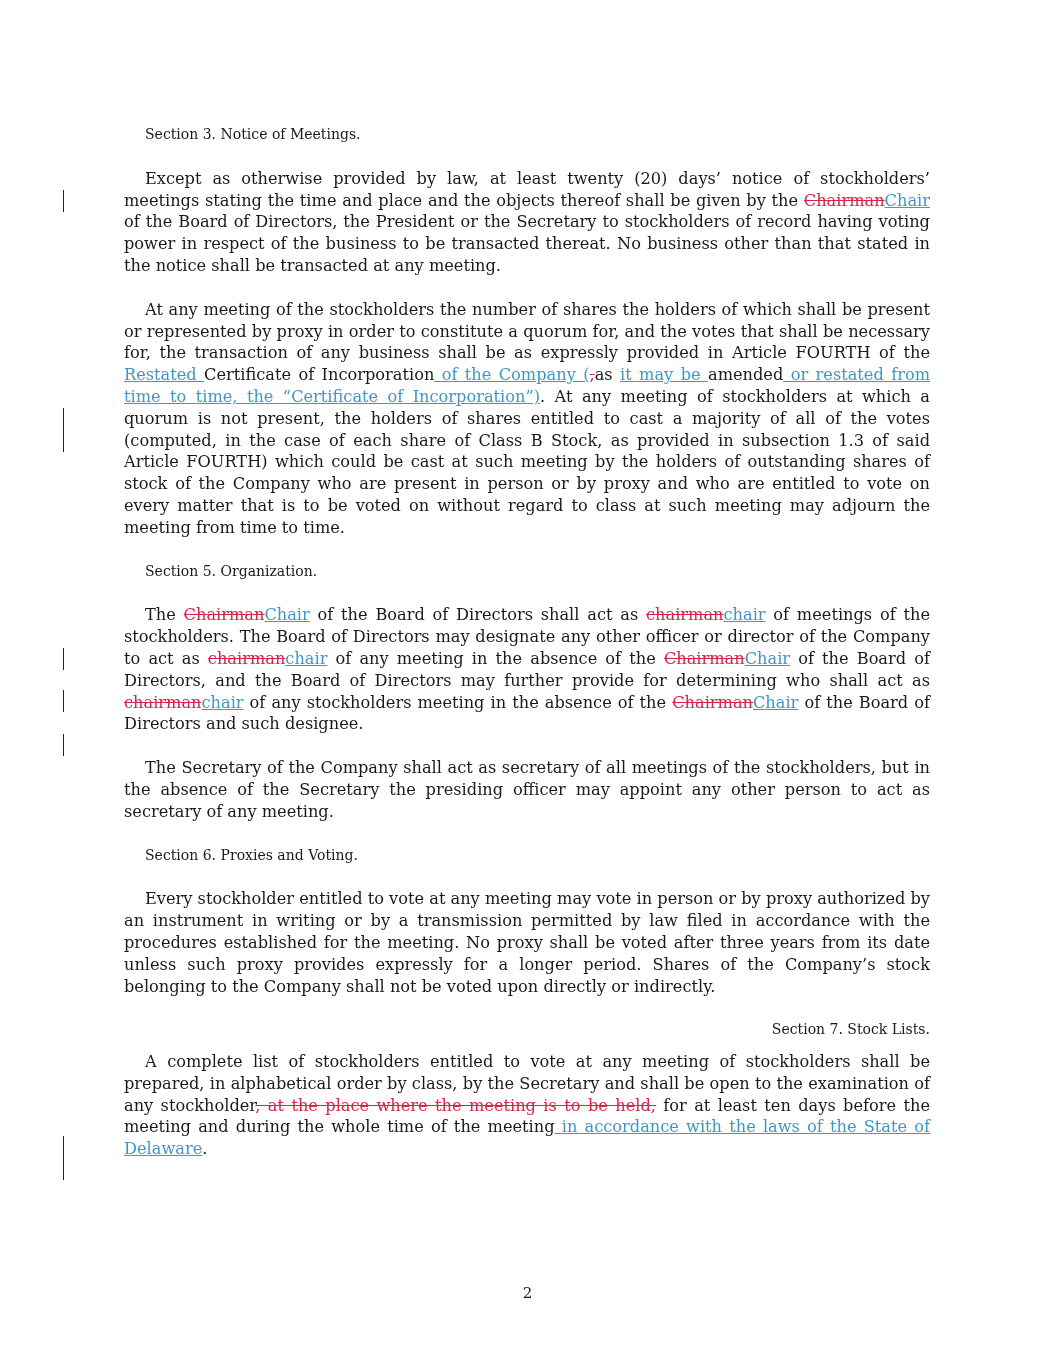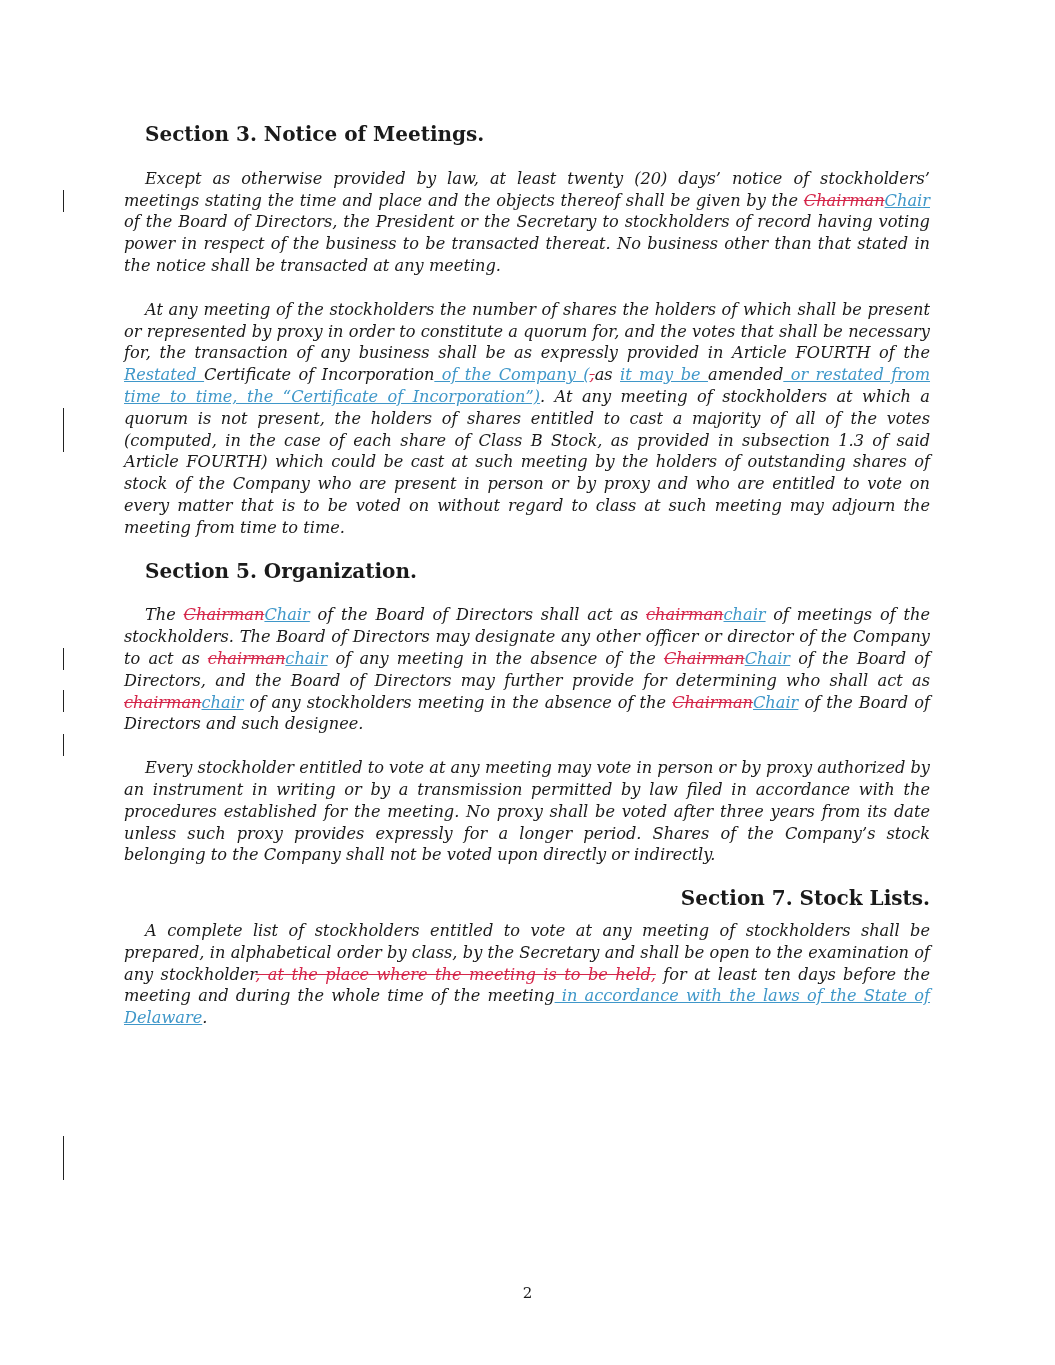--- a/index.html
+++ b/index.html
@@ -2,40 +2,42 @@
 <html><head>
 <meta charset="utf-8">
 <style>
   html, body { margin: 0; padding: 0; background: #ffffff; }
   body { width: 1055px; height: 1365px; position: relative; overflow: hidden; }
   .page {
     position: absolute; left: 124px; top: 120px; width: 806px;
     font-family: "DejaVu Serif", "Liberation Serif", serif;
     font-size: 16.2px; line-height: 21.8px; color: #1a1a1a;
   }
-  .heading { font-weight: bold; padding-left: 21px; margin: 4px 0 22px 0; font-size: 20px; }
-  .para { text-align: justify; text-indent: 21px; margin: 0 0 22px 0; font-style: italic; }
+  .heading { font-weight: normal; padding-left: 21px; margin: 4px 0 22px 0; font-size: 14px; }
+  .para { text-align: justify; text-indent: 21px; margin: 0 0 22px 0; }
   .del { color: #d4264a; text-decoration: line-through; }
   .ins { color: #3f97c9; text-decoration: underline; }
   .bar { position: absolute; left: 63px; width: 1px; background: #222; }
   .pagenum {
     position: absolute; left: 0; width: 1055px; top: 1284px; text-align: center;
     font-family: "DejaVu Serif", "Liberation Serif", serif; font-size: 15px; color: #1a1a1a;
   }
   .tight { margin-bottom: 10px; text-align: right; }
 </style>
 </head>
 <body>
 
 <div class="page" id="page">
     <div class="heading">Section 3. Notice of Meetings.</div>
     <p class="para"><span>Except as otherwise provided by law, at least twenty (20) days’ notice of stockholders’ meetings stating the time and place and the objects thereof shall be given by the </span><span class="del">Chairman</span><span class="ins">Chair</span><span> of the Board of Directors, the President or the Secretary to stockholders of record having voting power in respect of the business to be transacted thereat.  No business other than that stated in the notice shall be transacted at any meeting.</span></p>
     <p class="para"><span>At any meeting of the stockholders the number of shares the holders of which shall be present or represented by proxy in order to constitute a quorum for, and the votes that shall be necessary for, the transaction of any business shall be as expressly provided in Article FOURTH of the </span><span class="ins">Restated </span><span>Certificate of Incorporation</span><span class="ins"> of the Company (</span><span class="del">,</span><span>as </span><span class="ins">it may be </span><span>amended</span><span class="ins"> or restated from time to time, the “Certificate of Incorporation”)</span><span>.  At any meeting of stockholders at which a quorum is not present, the holders of shares entitled to cast a majority of all of the votes (computed, in the case of each share of Class B Stock, as provided in subsection 1.3 of said Article FOURTH) which could be cast at such meeting by the holders of outstanding shares of stock of the Company who are present in person or by proxy and who are entitled to vote on every matter that is to be voted on without regard to class at such meeting may adjourn the meeting from time to time.</span></p>
     <div class="heading">Section 5. Organization.</div>
     <p class="para"><span>The </span><span class="del">Chairman</span><span class="ins">Chair</span><span> of the Board of Directors shall act as </span><span class="del">chairman</span><span class="ins">chair</span><span> of meetings of the stockholders.  The Board of Directors may designate any other officer or director of the Company to act as </span><span class="del">chairman</span><span class="ins">chair</span><span> of any meeting in the absence of the </span><span class="del">Chairman</span><span class="ins">Chair</span><span> of the Board of Directors, and the Board of Directors may further provide for determining who shall act as </span><span class="del">chairman</span><span class="ins">chair</span><span> of any stockholders meeting in the absence of the </span><span class="del">Chairman</span><span class="ins">Chair</span><span> of the Board of Directors and such designee.</span></p>
+    <p class="para"><span>The Secretary of the Company shall act as secretary of all meetings of the stockholders, but in the absence of the Secretary the presiding officer may appoint any other person to act as secretary of any meeting.</span></p>
+    <div class="heading">Section 6. Proxies and Voting.</div>
     <p class="para"><span>Every stockholder entitled to vote at any meeting may vote in person or by proxy authorized by an instrument in writing or by a transmission permitted by law filed in accordance with the procedures established for the meeting.  No proxy shall be voted after three years from its date unless such proxy provides expressly for a longer period.  Shares of the Company’s stock belonging to the Company shall not be voted upon directly or indirectly.</span></p>
     <div class="heading tight">Section 7. Stock Lists.</div>
     <p class="para"><span>A complete list of stockholders entitled to vote at any meeting of stockholders shall be prepared, in alphabetical order by class, by the Secretary and shall be open to the examination of any stockholder</span><span class="del">, at the place where the meeting is to be held,</span><span> for at least ten days before the meeting and during the whole time of the meeting</span><span class="ins"> in accordance with the laws of the State of Delaware</span><span>.</span></p>
   </div>
 
 <div class="bar" style="top:190px;height:22px;"></div>
 <div class="bar" style="top:408px;height:44px;"></div>
 <div class="bar" style="top:648px;height:22px;"></div>
 <div class="bar" style="top:690px;height:22px;"></div>
 <div class="bar" style="top:734px;height:22px;"></div>

